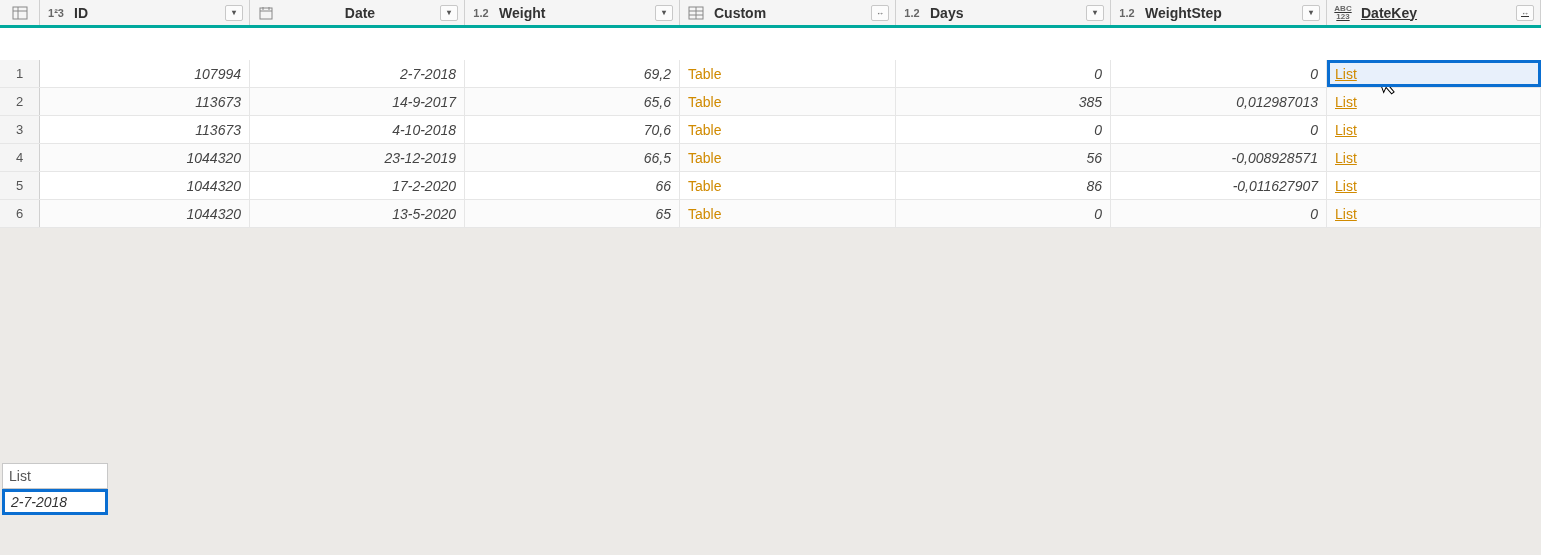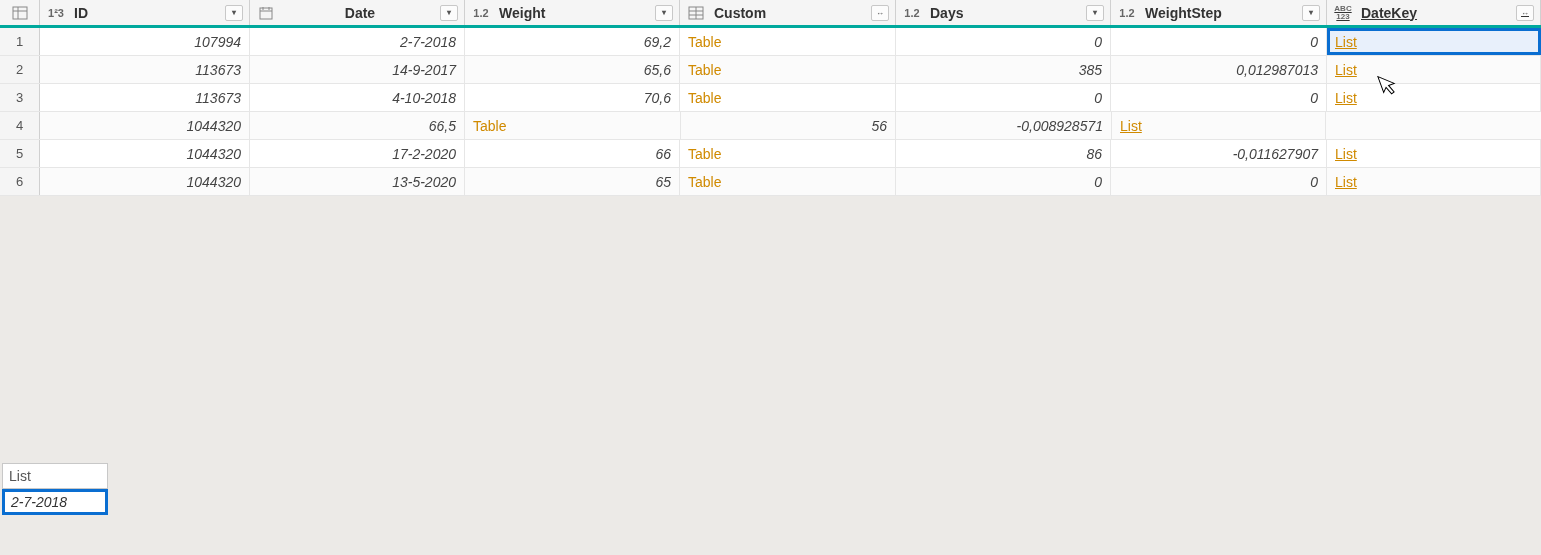--- a/index.html
+++ b/index.html
@@ -9,20 +9,21 @@
     background: #eceae7;
     width: 1541px;
     height: 555px;
     overflow: hidden;
     color: #333;
   }
   .grid {
     display: flex;
     flex-direction: column;
     background: #fff;
+    gap: 32px;
   }
   .header-row {
     display: flex;
     height: 28px;
     border-bottom: 3px solid #00a99d;
     background: #f5f5f5;
   }
   .corner {
     width: 40px;
     background: #f5f5f5;
@@ -246,20 +247,21 @@
         <div class="cell w-date right">4-10-2018</div>
         <div class="cell w-weight right">70,6</div>
         <div class="cell w-custom link">Table</div>
         <div class="cell w-days right">0</div>
         <div class="cell w-weightstep right">0</div>
         <div class="cell w-datekey link">List</div>
       </div>
       <div class="data-row alt">
         <div class="row-num">4</div>
         <div class="cell w-id right">1044320</div>
+        <div class="cell w-date right">23-12-2019</div>
         <div class="cell w-weight right">66,5</div>
         <div class="cell w-custom link">Table</div>
         <div class="cell w-days right">56</div>
         <div class="cell w-weightstep right">-0,008928571</div>
         <div class="cell w-datekey link">List</div>
       </div>
       <div class="data-row">
         <div class="row-num">5</div>
         <div class="cell w-id right">1044320</div>
         <div class="cell w-date right">17-2-2020</div>

